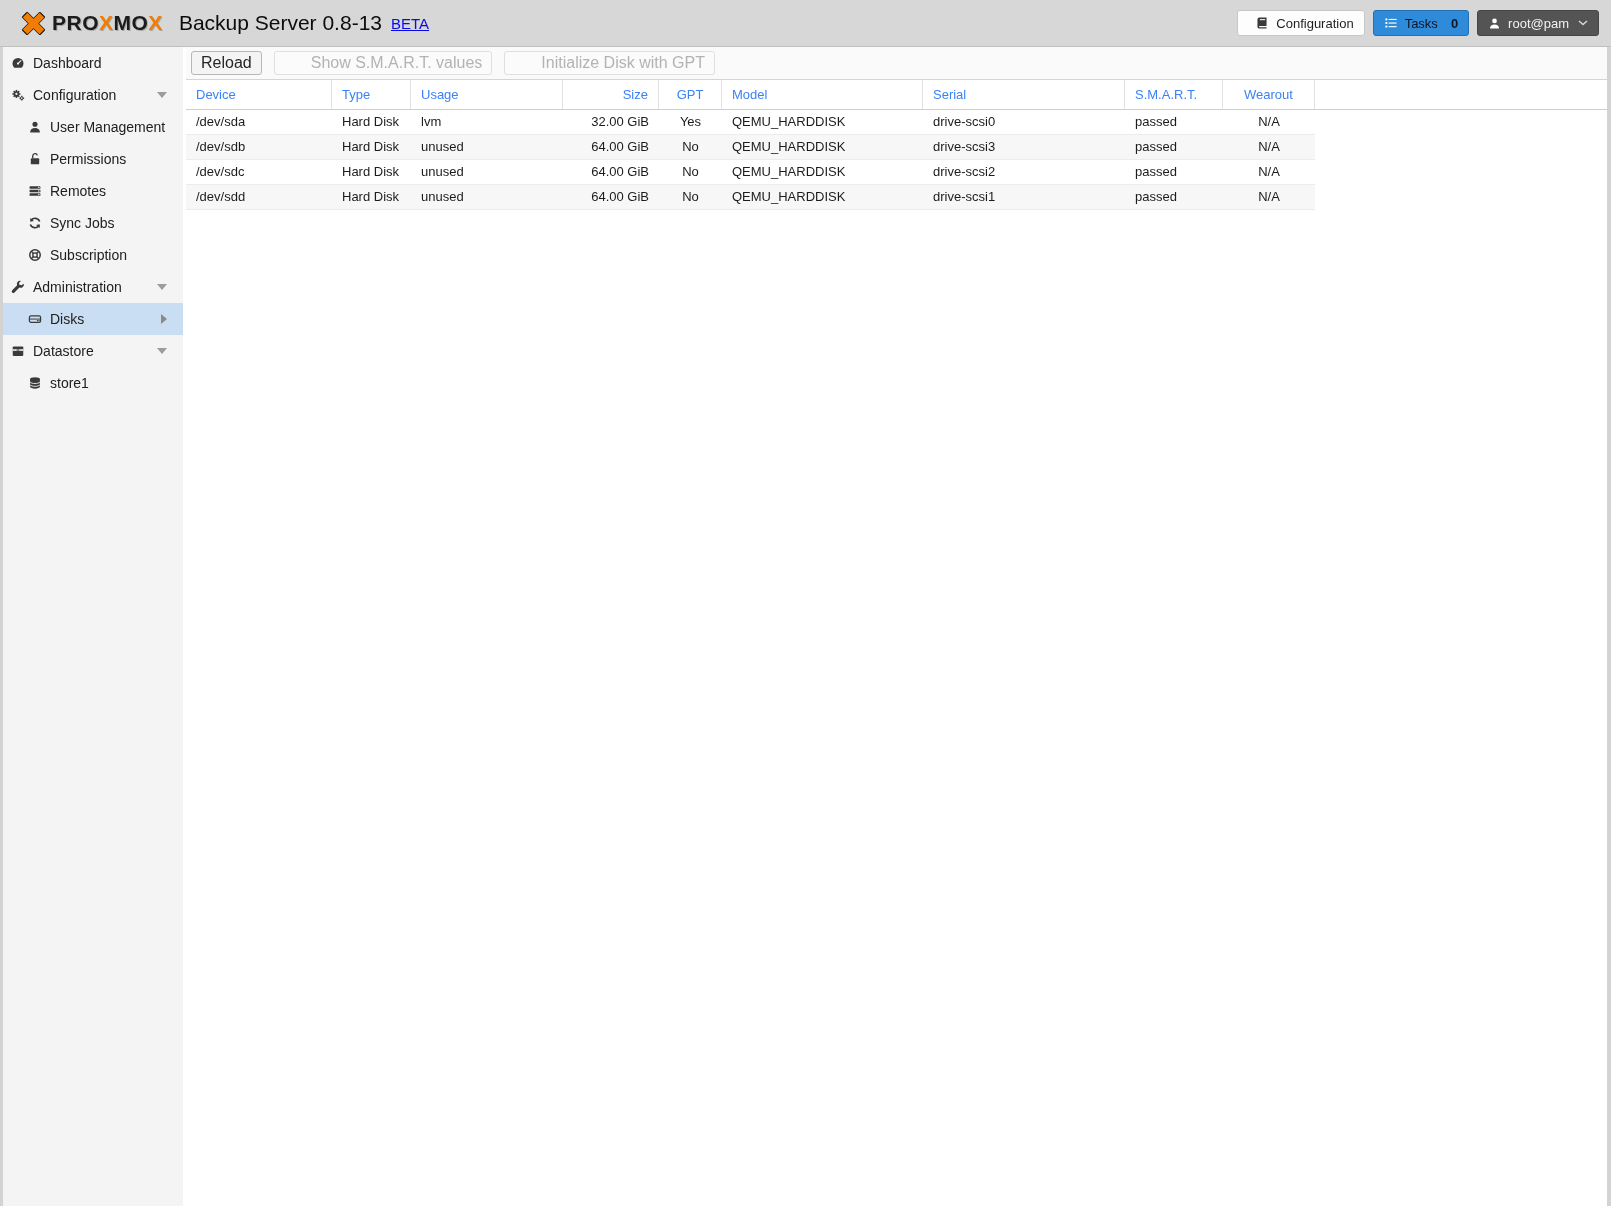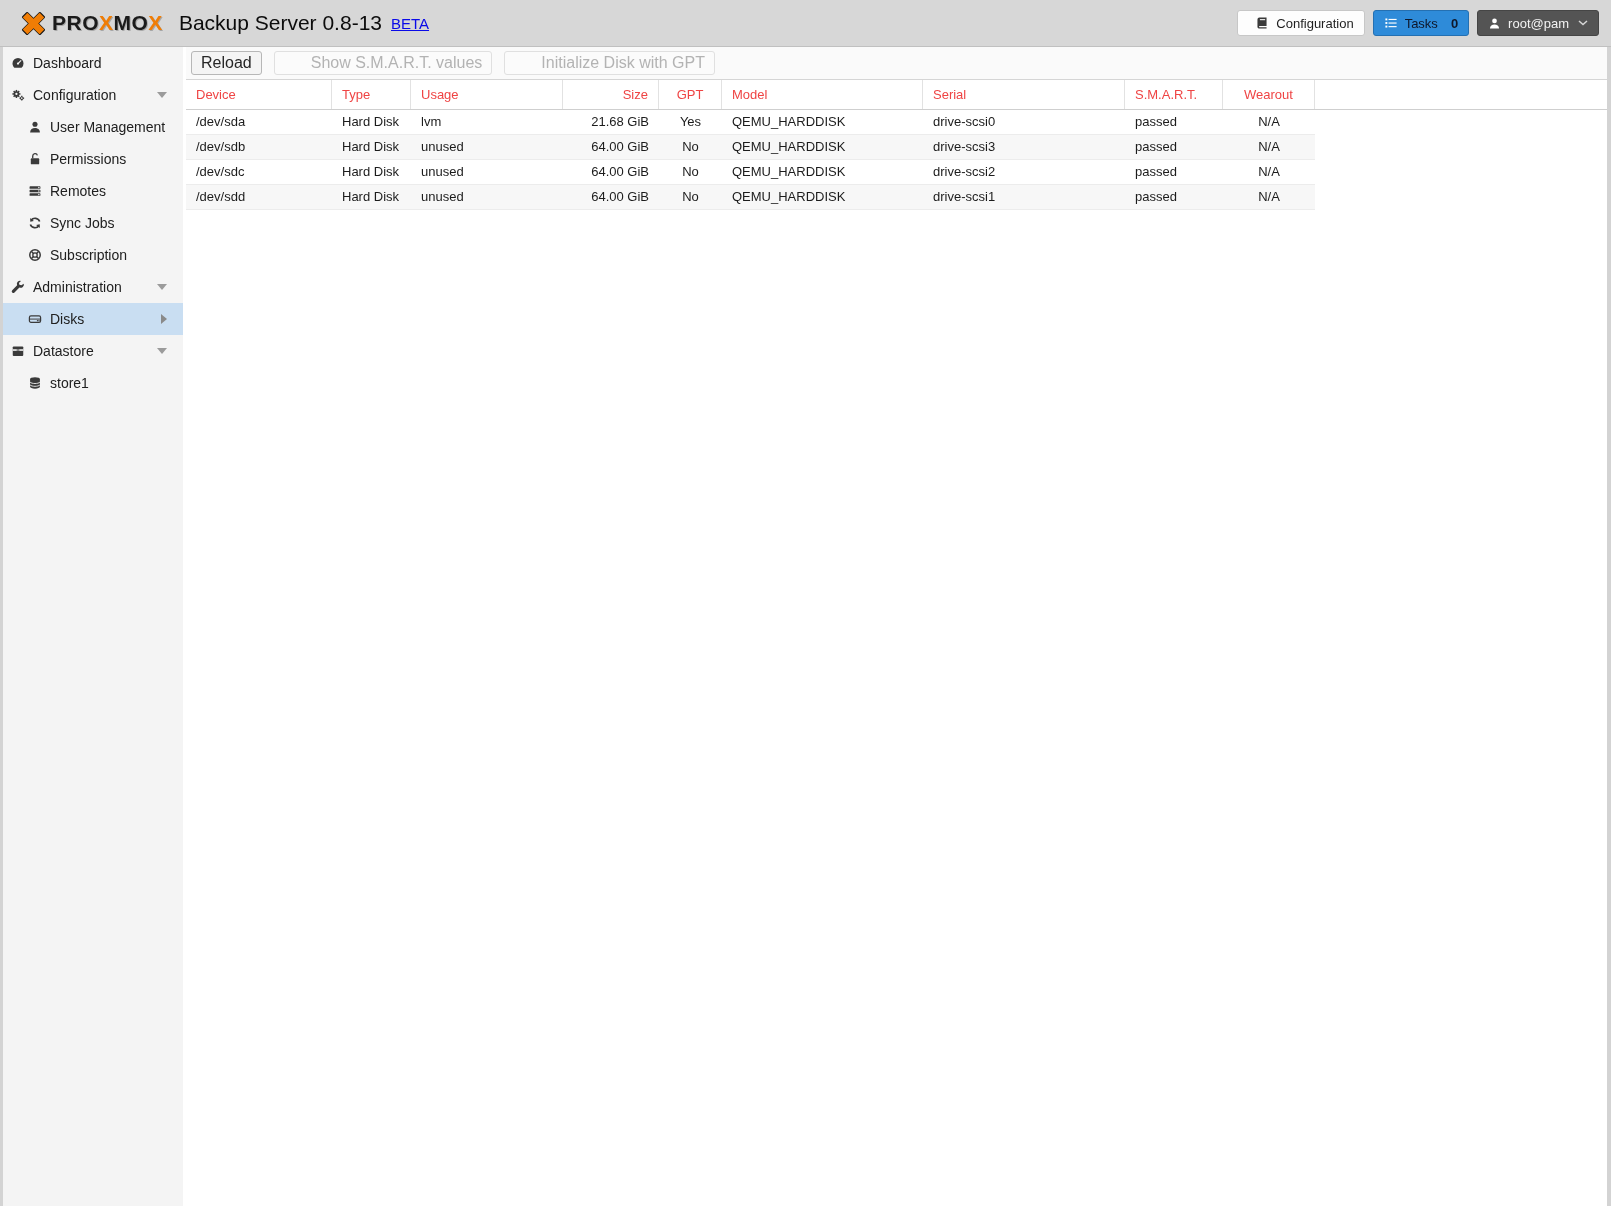--- a/index.html
+++ b/index.html
@@ -47,21 +47,21 @@
   
   .content { flex:1; margin-left:3px; background:#fff; display:flex; flex-direction:column; }
   .toolbar { height:33px; background:#fafafa; border-bottom:1px solid #d5d5d5;
              display:flex; align-items:center; padding-left:5px; }
   .tbtn { height:24px; border-radius:3px; padding:0 9px; font-size:16px;
           display:flex; align-items:center; margin-right:12px; }
   .tbtn.enabled  { background:#f4f4f4; border:1px solid #b7b7b7; color:#262626; cursor:pointer; }
   .tbtn.disabled { background:#fbfbfb; border:1px solid #e0e0e0; color:#b3b3b3; cursor:default;padding-left:36px; }
   
   .grid-header { height:30px; border-bottom:1px solid #cfcfcf; display:flex; }
-  .hcell { line-height:29px; padding:0 10px; color:#ef4444; border-right:1px solid #e2e2e2;
+  .hcell { line-height:29px; padding:0 10px; color:#3b82f6; border-right:1px solid #e2e2e2;
            white-space:nowrap; overflow:hidden; cursor:pointer; }
   .hfill { flex:1; border-right:none; cursor:default; }
   .grid-row { width:1129px; height:25px; display:flex; border-bottom:1px solid #ececec; cursor:pointer; }
   .grid-row.stripe { background:#f7f7f7; }
   .gcell { line-height:24px; padding:0 10px; white-space:nowrap; overflow:hidden; }
   .c0{width:146px} .c1{width:79px} .c2{width:152px} .c3{width:96px} .c4{width:63px}
   .c5{width:201px} .c6{width:202px} .c7{width:98px} .c8{width:92px}
   .ar{text-align:right} .ac{text-align:center}
 </style>
 </head>
@@ -298,21 +298,21 @@
       <div class="hcell c6">Serial</div>
       <div class="hcell c7">S.M.A.R.T.</div>
       <div class="hcell c8 ac">Wearout</div>
       <div class="hcell hfill"></div>
     </div>
 
     <div class="grid-row">
       <div class="gcell c0">/dev/sda</div>
       <div class="gcell c1">Hard Disk</div>
       <div class="gcell c2">lvm</div>
-      <div class="gcell c3 ar">21.68 GiB</div>
+      <div class="gcell c3 ar">32.00 GiB</div>
       <div class="gcell c4 ac">Yes</div>
       <div class="gcell c5">QEMU_HARDDISK</div>
       <div class="gcell c6">drive-scsi0</div>
       <div class="gcell c7">passed</div>
       <div class="gcell c8 ac">N/A</div>
     </div>
 
     <div class="grid-row stripe">
       <div class="gcell c0">/dev/sdb</div>
       <div class="gcell c1">Hard Disk</div>

